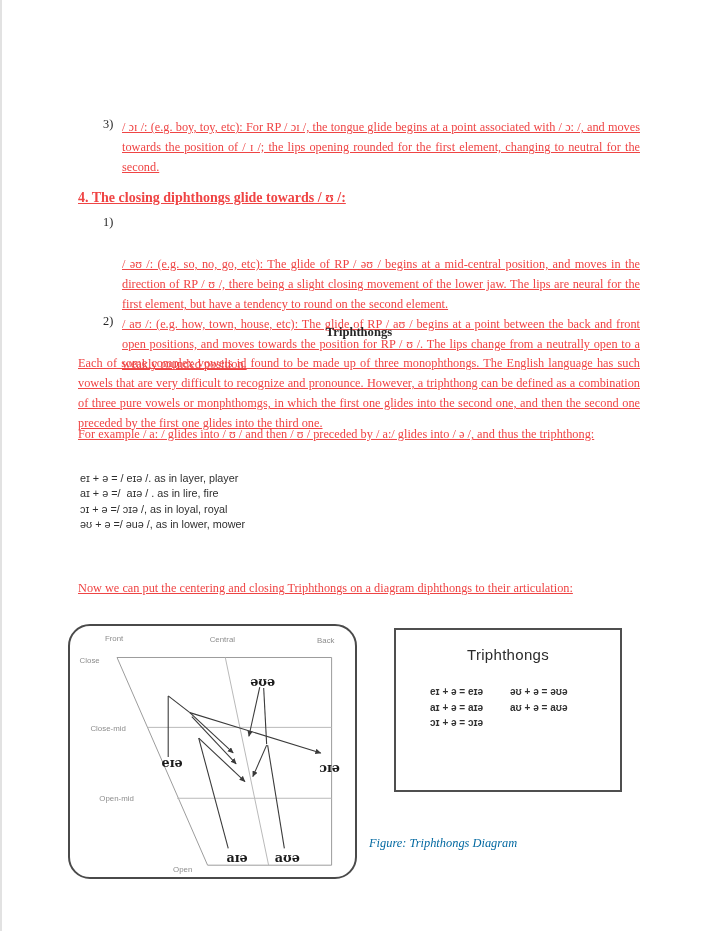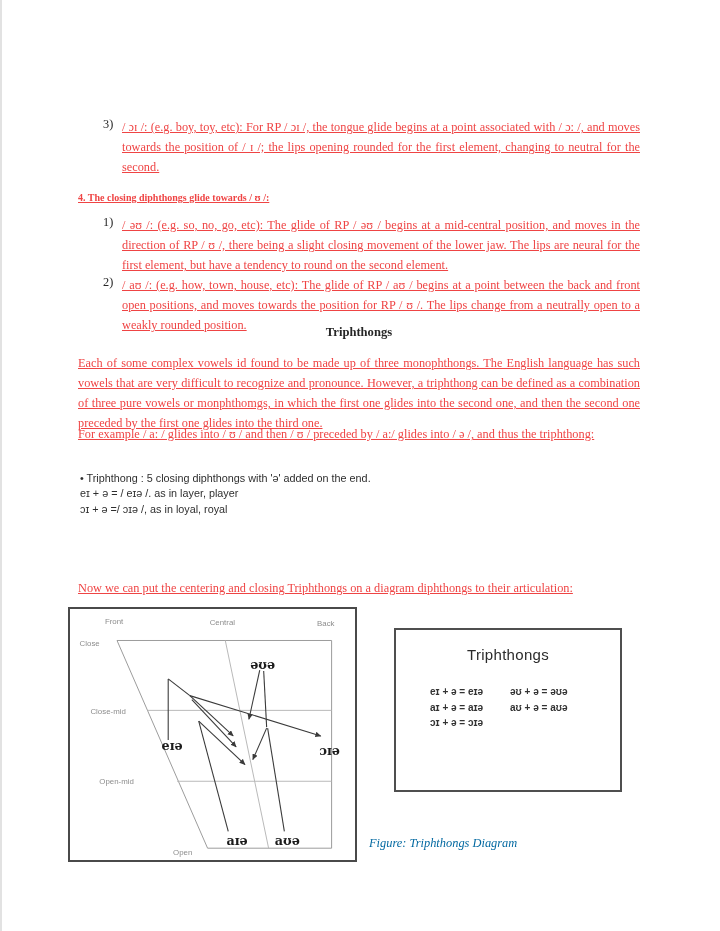--- a/index.html
+++ b/index.html
@@ -28,48 +28,49 @@
 </head>
 <body>
 
 <div class="edge-strip"></div>
 
 <div class="abs list-item" style="left:103px;top:117px;width:537px;">
   <div class="list-marker">3)</div>
   <div class="body-text" style="flex:1;">/ ɔɪ /: (e.g. boy, toy, etc): For RP / ɔɪ /, the tongue glide begins at a point associated with / ɔ: /, and moves towards the position of  / ɪ /; the lips opening rounded for the first element, changing to neutral for the second.</div>
 </div>
 
-<div class="abs body-text bold" style="left:78px;top:188px;width:562px;text-align:left;font-size:10px;">4. The closing diphthongs glide towards / ʊ /:</div>
+<div class="abs body-text bold" style="left:78px;top:188px;width:562px;text-align:left;font-size:14px;">4. The closing diphthongs glide towards / ʊ /:</div>
 
 <div class="abs" style="left:103px;top:215px;width:537px;">
   <div class="list-item">
     <div class="list-marker">1)</div>
-    <div class="body-text" style="flex:1;">/ əʊ /: (e.g. so, no, go, etc): The glide of RP / əʊ / begins at a mid-central position, and moves in the direction of RP / ʊ /, there being a slight closing movement of the lower jaw. The lips are neural for the first element, but have a tendency to round on the second element.</div>
+    <div class="body-text" style="flex:1;margin-top:39px;">/ əʊ /: (e.g. so, no, go, etc): The glide of RP / əʊ / begins at a mid-central position, and moves in the direction of RP / ʊ /, there being a slight closing movement of the lower jaw. The lips are neural for the first element, but have a tendency to round on the second element.</div>
   </div>
   <div class="list-item">
     <div class="list-marker">2)</div>
     <div class="body-text" style="flex:1;">/ aʊ /: (e.g. how, town, house, etc): The glide of RP / aʊ / begins at a point between the back and front open positions, and moves towards the position for RP / ʊ /. The lips change from a neutrally open to a weakly rounded position.</div>
   </div>
 </div>
 
 <div class="abs center-head" style="left:78px;top:325px;width:562px;">Triphthongs</div>
 
 <div class="abs body-text" style="left:78px;top:353px;width:562px;">Each of some complex vowels id found to be made up of three monophthongs. The English language has such vowels that are very difficult to recognize and pronounce. However, a triphthong can be defined as a combination of three pure vowels or monphthomgs, in which the first one glides into the second one, and then the second one preceded by the first one glides into the third one.</div>
 
 <div class="abs body-text" style="left:78px;top:424px;width:562px;">For example / a: / glides into / ʊ / and then / ʊ / preceded by /  a:/ glides into / ə /, and thus the triphthong:</div>
 
 <div class="abs sans-lines" style="left:80px;top:471px;">
-  <div>• Triphthong : 5 closing diphthongs with 'ə' added on the end.</div>
   <div>eɪ + ə = / eɪə /. as in layer, player</div>
+  <div>aɪ + ə =/  aɪə / . as in lire, fire</div>
   <div>ɔɪ + ə =/ ɔɪə /, as in loyal, royal</div>
+  <div>əʊ + ə =/ əuə /, as in lower, mower</div>
 </div>
 
 <div class="abs body-text" style="left:78px;top:578px;width:562px;">Now we can put the centering and closing Triphthongs on a diagram diphthongs to their articulation:</div>
 
-<div class="abs diagram-box" style="left:68px;top:607px;width:285px;height:251px;">
+<div class="abs diagram-box" style="left:68px;top:624px;width:285px;height:251px;border-radius:22px;">
   <svg width="285" height="251" viewBox="0 0 288 255">
     <defs>
       <marker id="ah" markerWidth="8" markerHeight="8" refX="5" refY="2.5" orient="auto">
         <path d="M0,0 L5.5,2.5 L0,5 z" fill="#3a3a3a"></path>
       </marker>
     </defs>
 
     <g stroke="#9a9a9a" stroke-width="1" fill="none">
       <line x1="47" y1="32" x2="265" y2="32"></line>
       <line x1="265" y1="32" x2="265" y2="243"></line>

